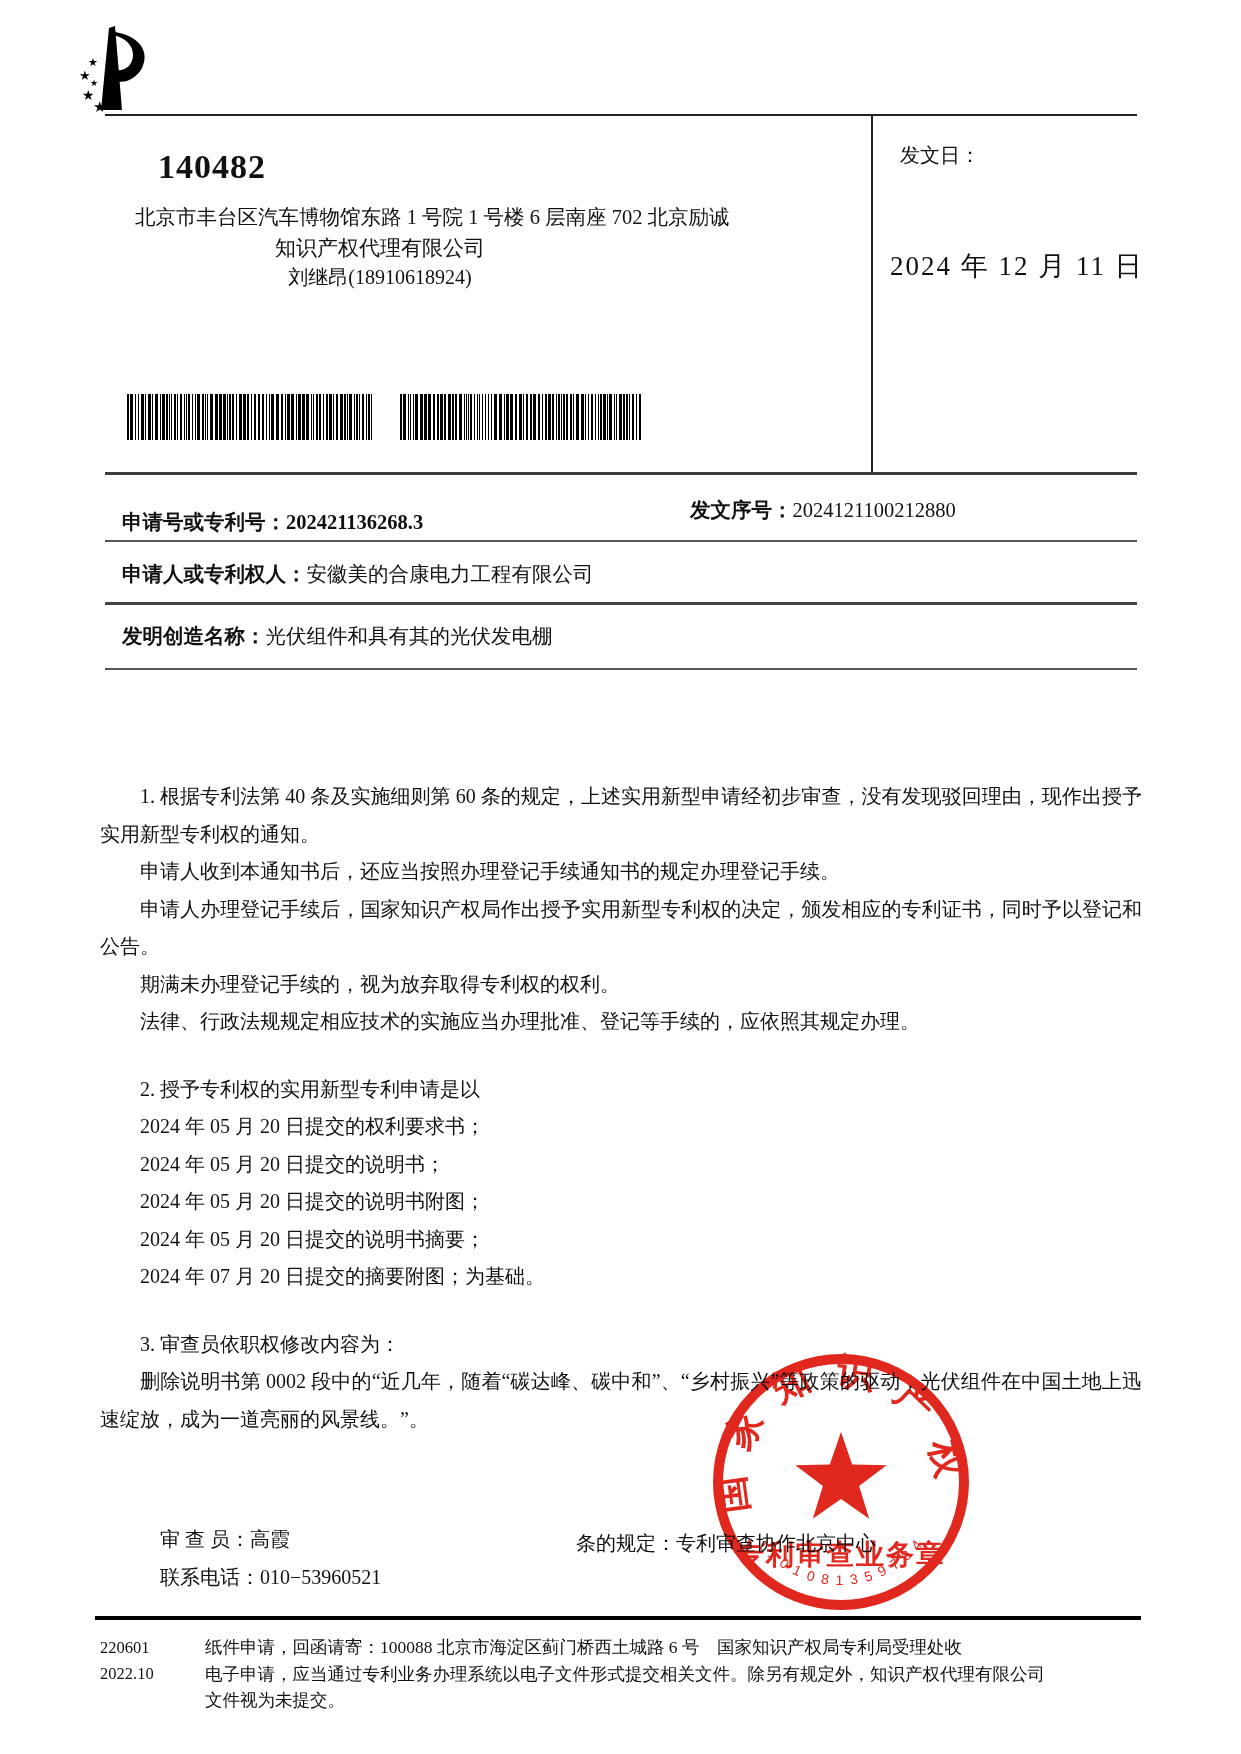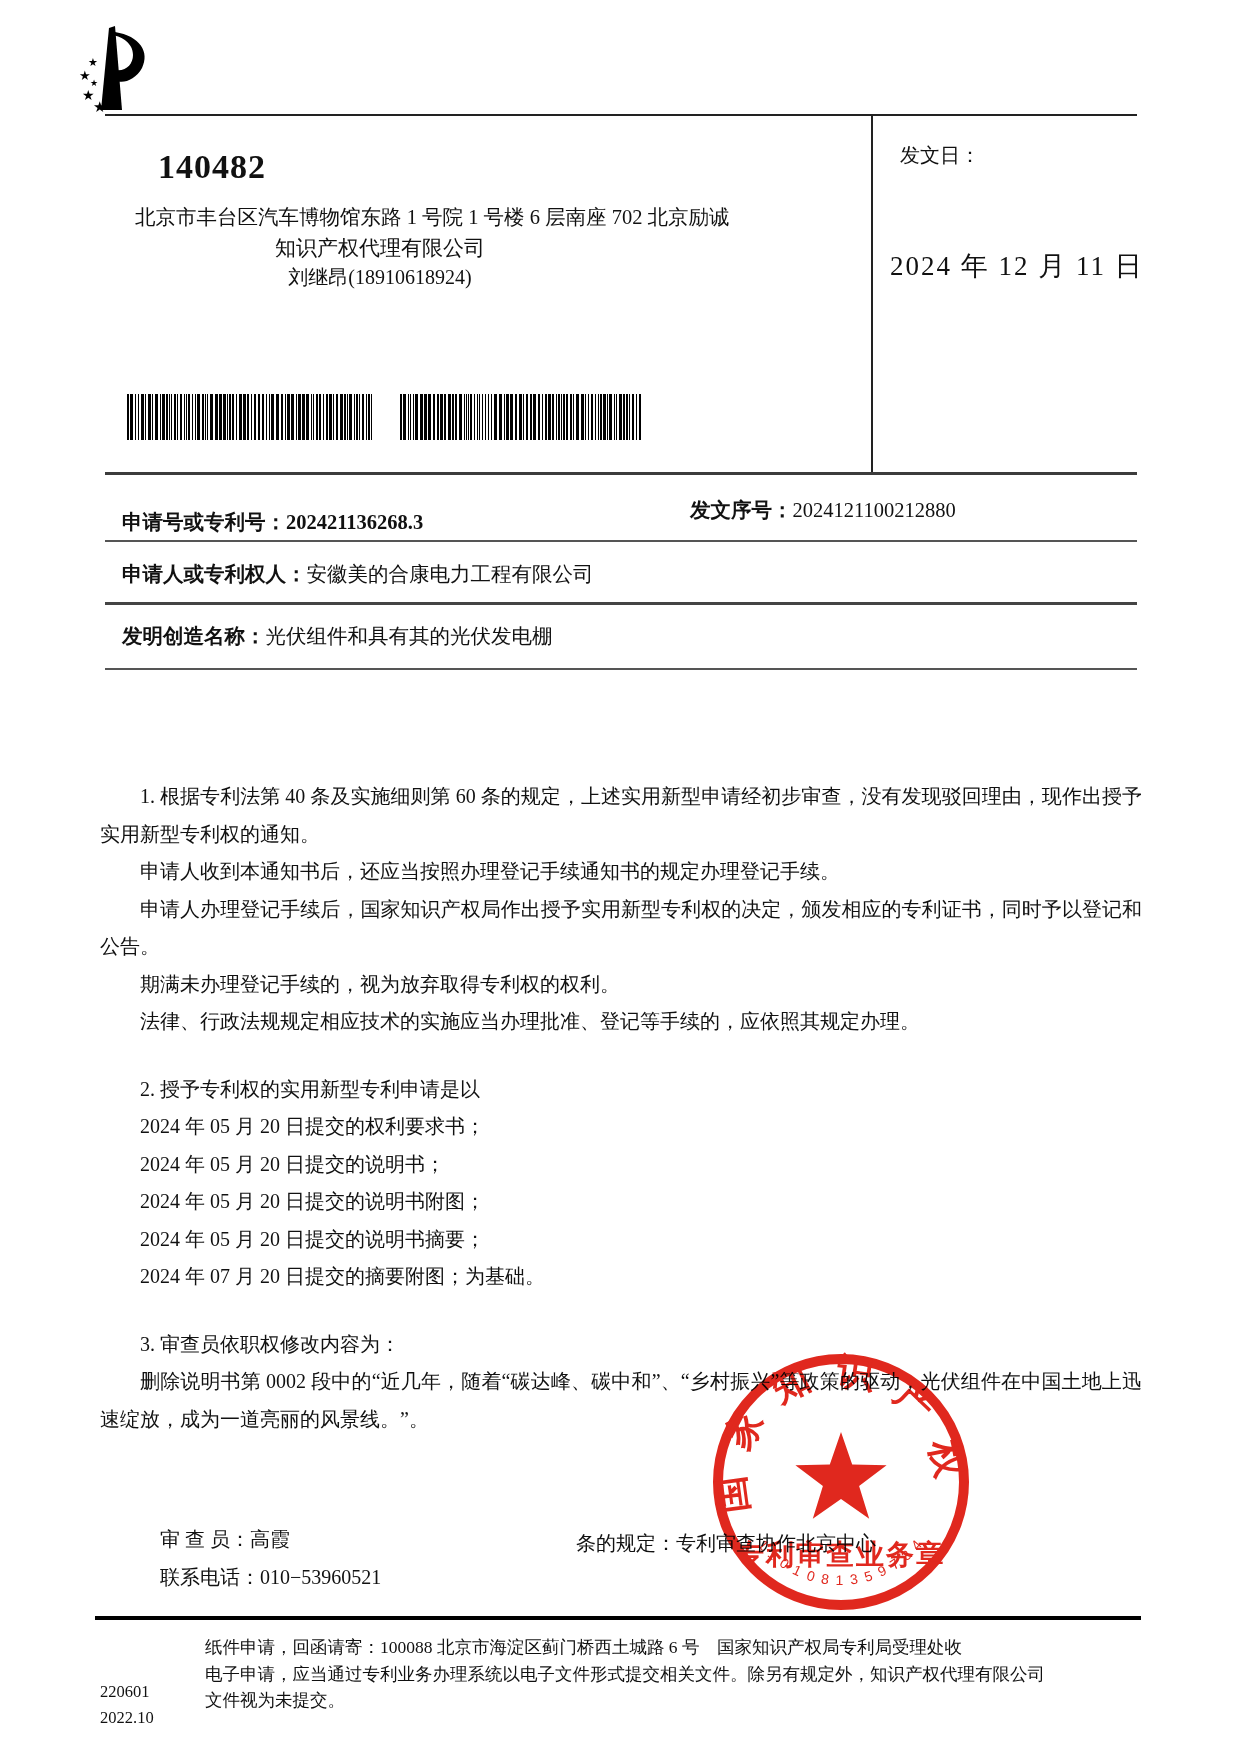--- a/index.html
+++ b/index.html
@@ -39,21 +39,21 @@
   }
   
   .body-text{position:absolute;left:100px;top:778px;width:1042px;font-size:20px;line-height:37.5px;text-align:justify;}
   .body-text p{margin:0;text-indent:2em;}
   .body-text p.gap{margin-top:30px;}
   
   .sign{font-size:20px;white-space:nowrap;}
   
   #seal{position:absolute;left:700px;top:1352px;width:282px;height:272px;mix-blend-mode:multiply;opacity:.96;}
   
-  .foot-code{font-size:16.5px;margin-top:44px;}
+  .foot-code{font-size:16.5px;}
   .foot-text{position:absolute;left:205px;top:1634px;width:950px;font-size:17.5px;line-height:26.5px;}
   .foot-text p{margin:0;}
 </style>
 </head>
 <body>
 
 <div id="page">
 
   <svg class="abs" style="left:76px;top:24px" width="78" height="90" viewBox="0 0 78 90">
     <polygon points="33,4 39,2 46,86 25,86" fill="#000"></polygon>

